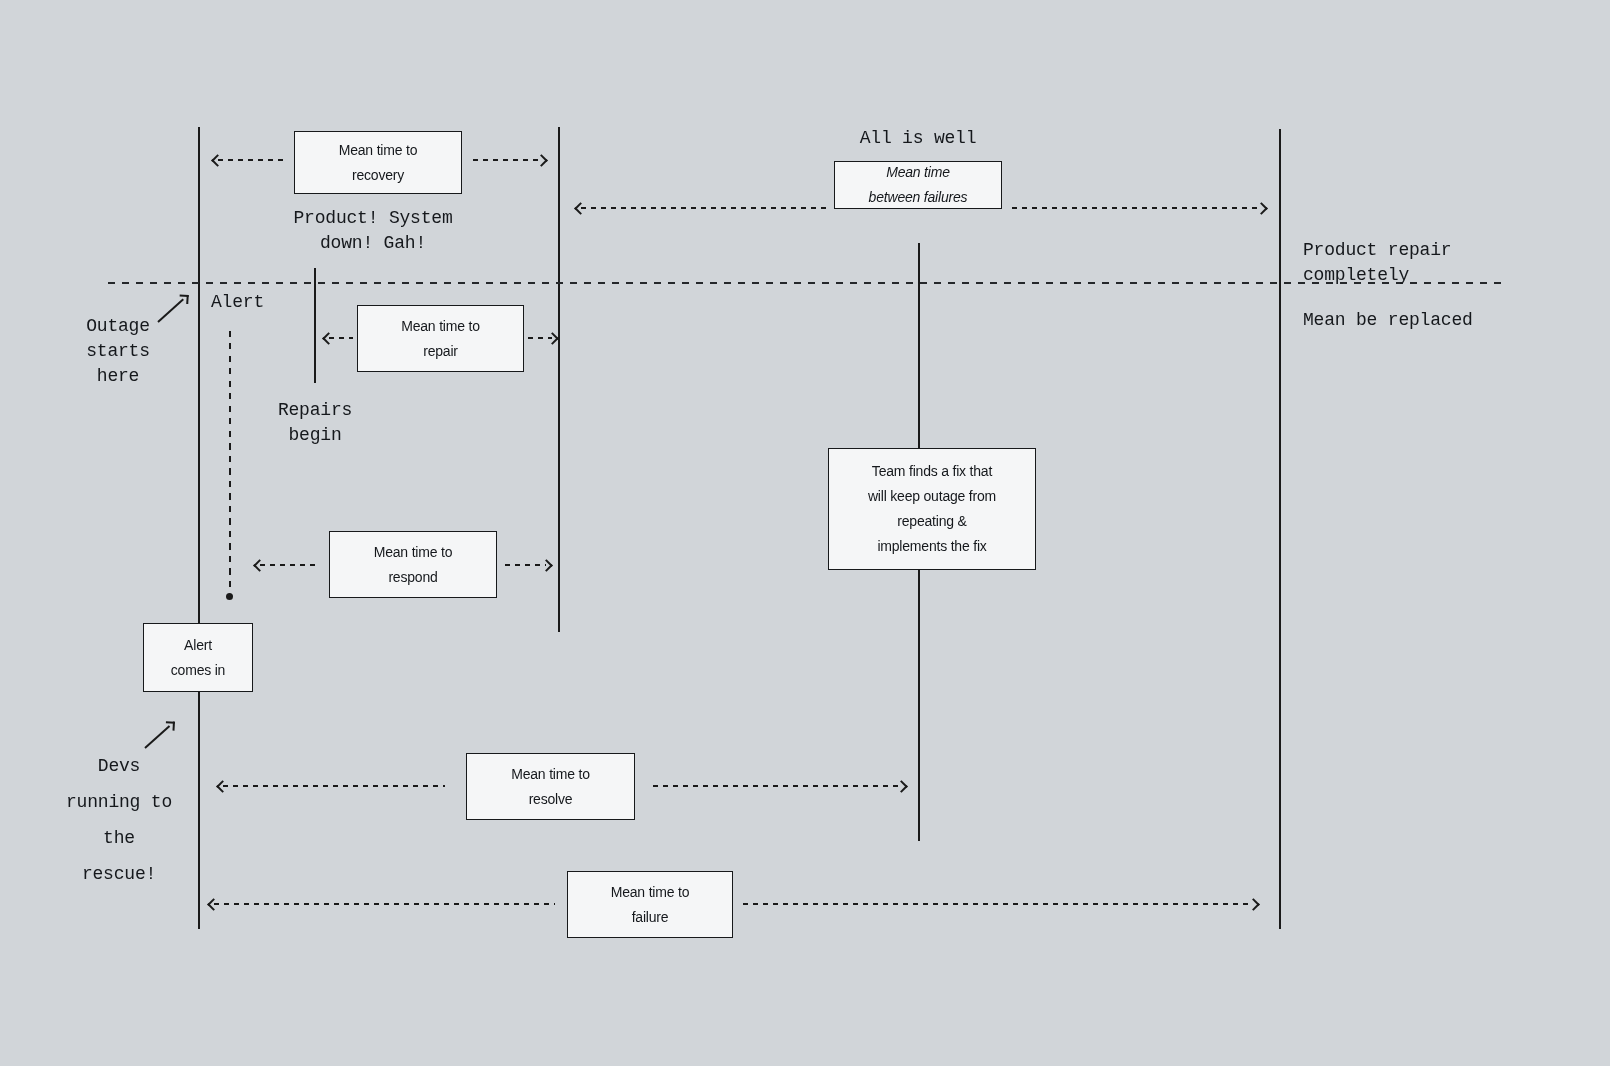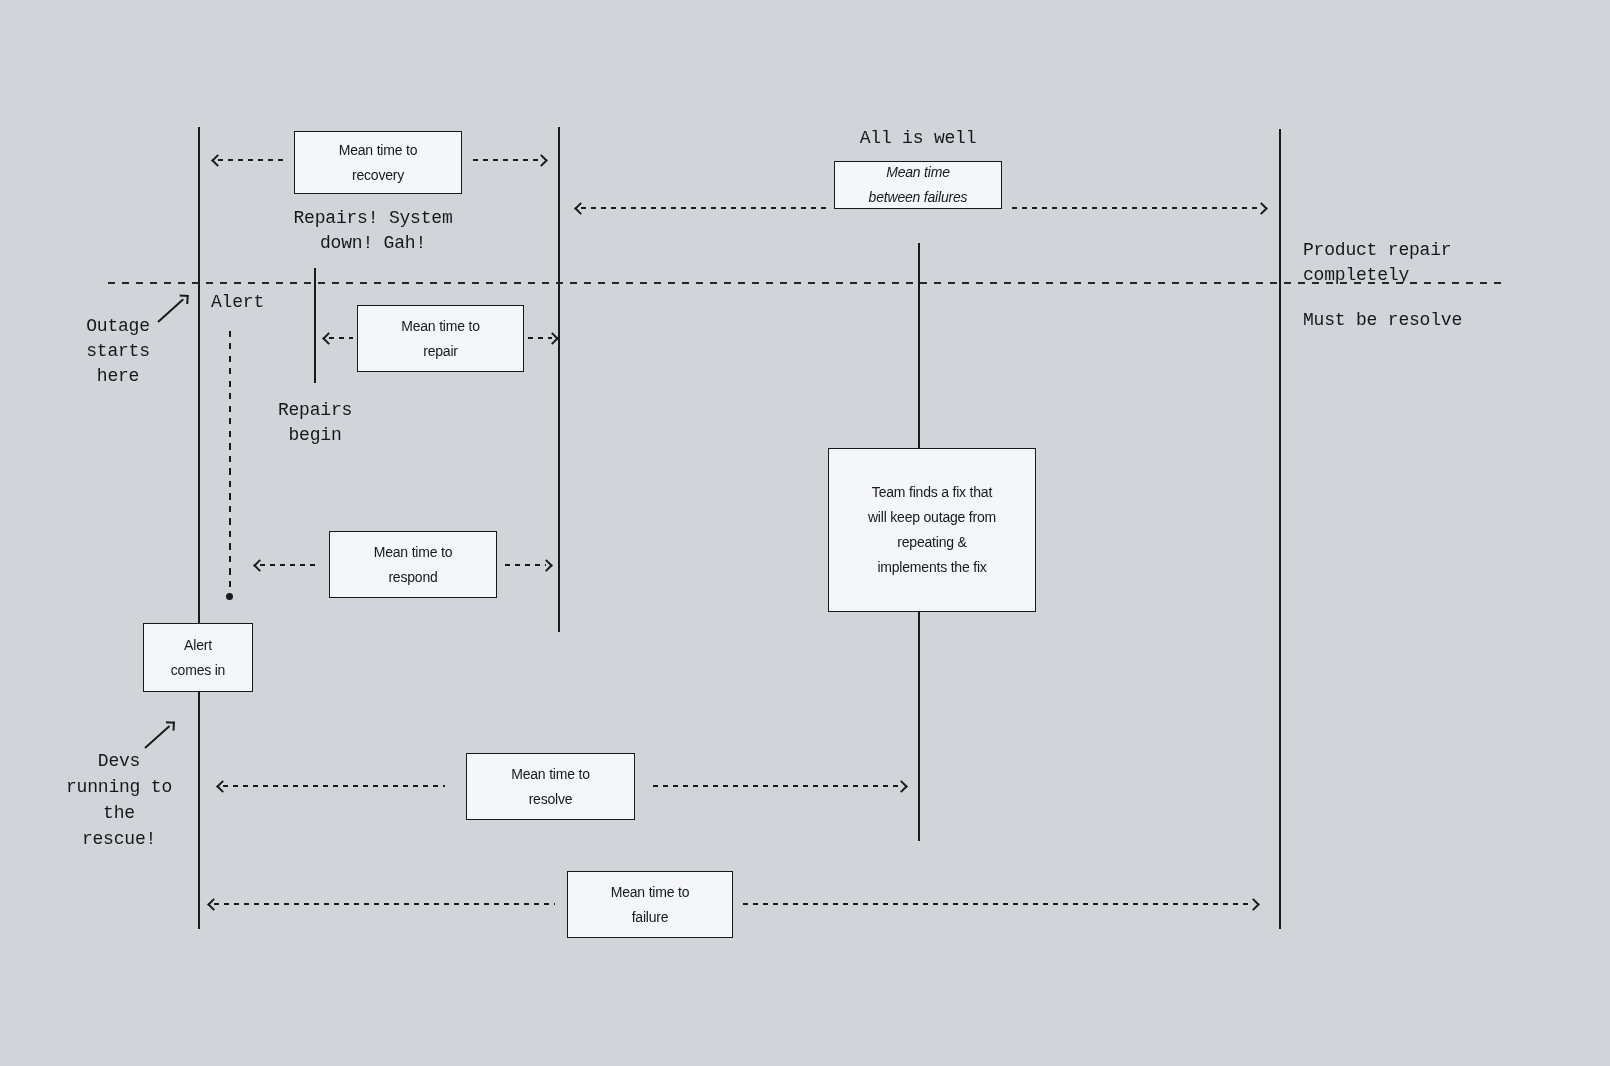--- a/index.html
+++ b/index.html
@@ -106,37 +106,37 @@
   <div class="nbox" style="left:294px;top:131px;width:168px;height:63px;">Mean time to
 recovery</div>
   <div class="nbox" style="left:834px;top:161px;width:168px;height:48px;font-style:italic;">Mean time
 between failures</div>
   <div class="nbox" style="left:357px;top:305px;width:167px;height:67px;">Mean time to
 repair</div>
   <div class="nbox" style="left:329px;top:531px;width:168px;height:67px;">Mean time to
 respond</div>
   <div class="nbox" style="left:143px;top:623px;width:110px;height:69px;">Alert
 comes in</div>
-  <div class="nbox" style="left:828px;top:448px;width:208px;height:164px;">Team finds a fix that
+  <div class="nbox" style="left:828px;top:448px;width:208px;height:122px;">Team finds a fix that
 will keep outage from
 repeating &amp;
 implements the fix</div>
   <div class="nbox" style="left:466px;top:753px;width:169px;height:67px;">Mean time to
 resolve</div>
   <div class="nbox" style="left:567px;top:871px;width:166px;height:67px;">Mean time to
 failure</div>
 
   <div class="lbl" style="left:843px;top:126px;width:150px;">All is well</div>
-  <div class="lbl" style="left:288px;top:206px;width:170px;">Repairs! System
+  <div class="lbl" style="left:288px;top:206px;width:170px;">Product! System
 down! Gah!</div>
   <div class="lbl left" style="left:1303px;top:238px;width:230px;">Product repair completely</div>
-  <div class="lbl left" style="left:1303px;top:308px;width:230px;">Must be resolve</div>
+  <div class="lbl left" style="left:1303px;top:308px;width:230px;">Mean be replaced</div>
   <div class="lbl left" style="left:211px;top:290px;width:70px;">Alert</div>
   <div class="lbl" style="left:73px;top:314px;width:90px;">Outage
 starts
 here</div>
   <div class="lbl" style="left:270px;top:398px;width:90px;">Repairs
 begin</div>
-  <div class="lbl" style="left:64px;top:748px;width:110px;line-height:26px;">Devs
+  <div class="lbl" style="left:64px;top:748px;width:110px;line-height:36px;">Devs
 running to
 the rescue!</div>
 
 </div>
 
 </body></html>

